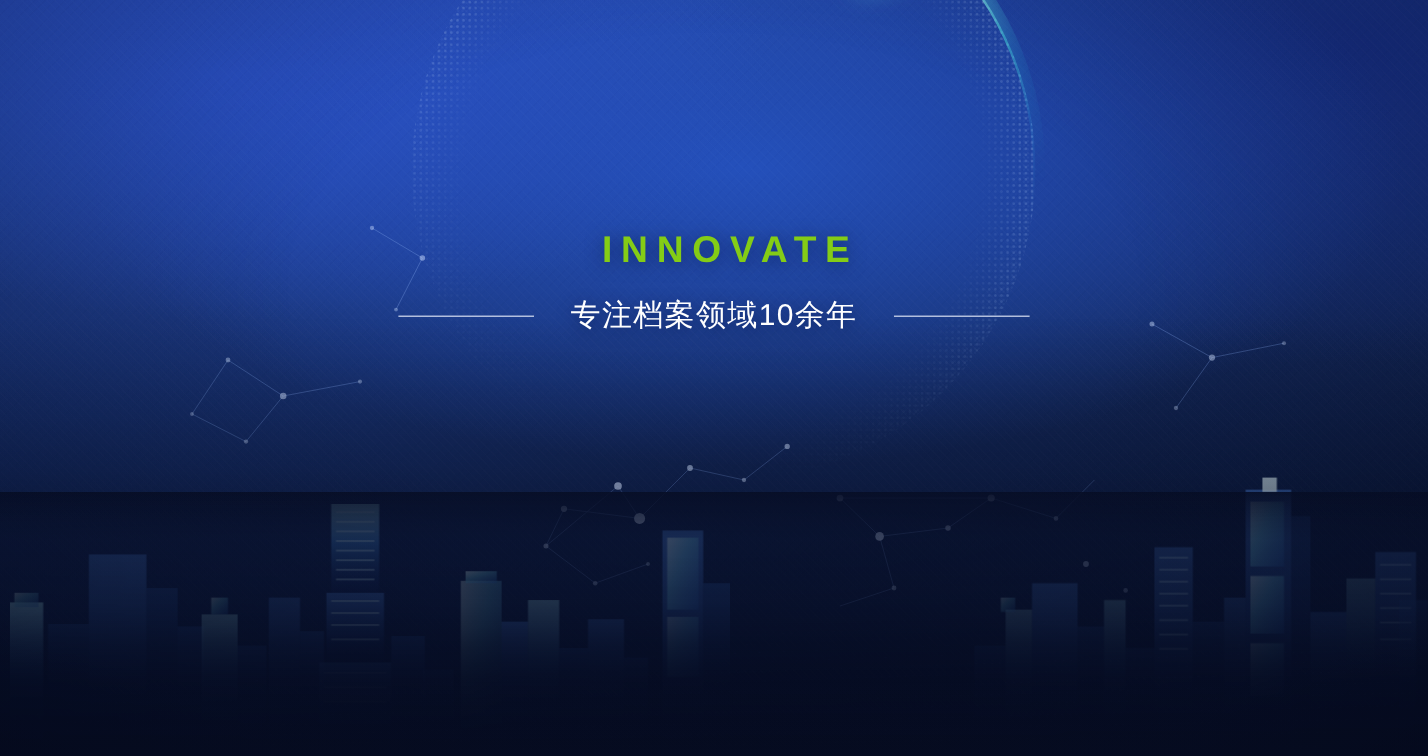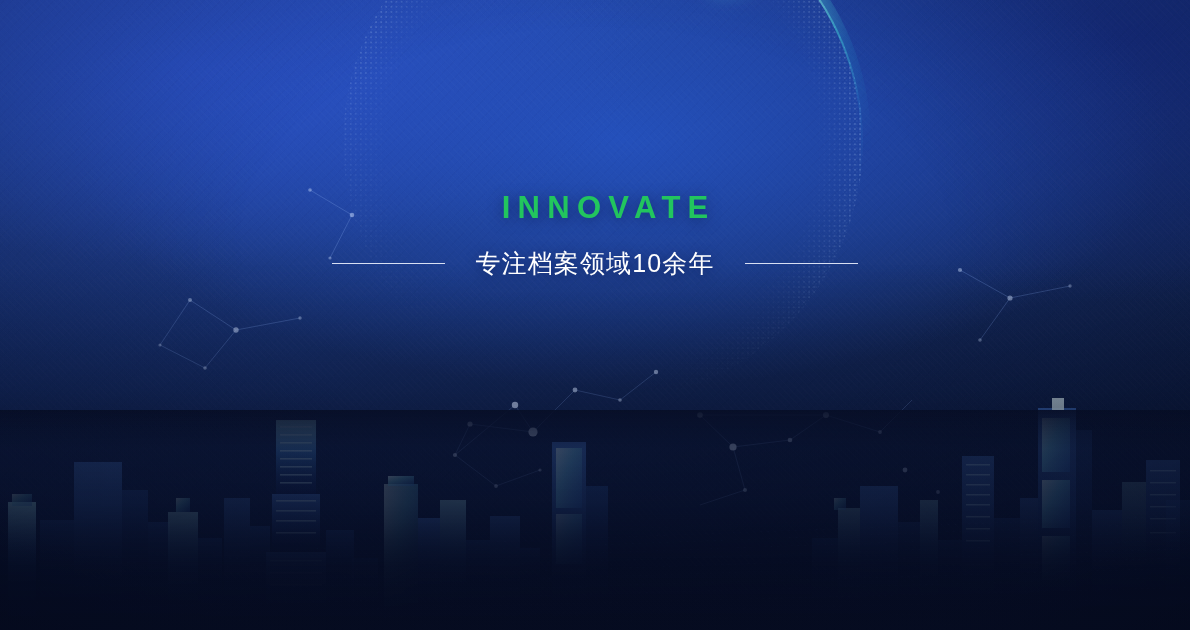--- a/index.html
+++ b/index.html
@@ -197,21 +197,21 @@
   .content{
     position:absolute;
     left:0; right:0; top:192px;
     text-align:center;
     z-index:20;
   }
   .eyebrow{
     font-size:31px;
     font-weight:700;
     letter-spacing:.235em;
-    color:#22c55e;
+    color:#84cc16;
     line-height:1;
     text-indent:.235em;
     text-shadow:0 2px 14px rgba(6,18,60,.55);
     padding-left:20px;
   }
   .headline{
     margin-top:22px;
     font-size:71px;
     font-weight:700;
     color:#ffffff;

